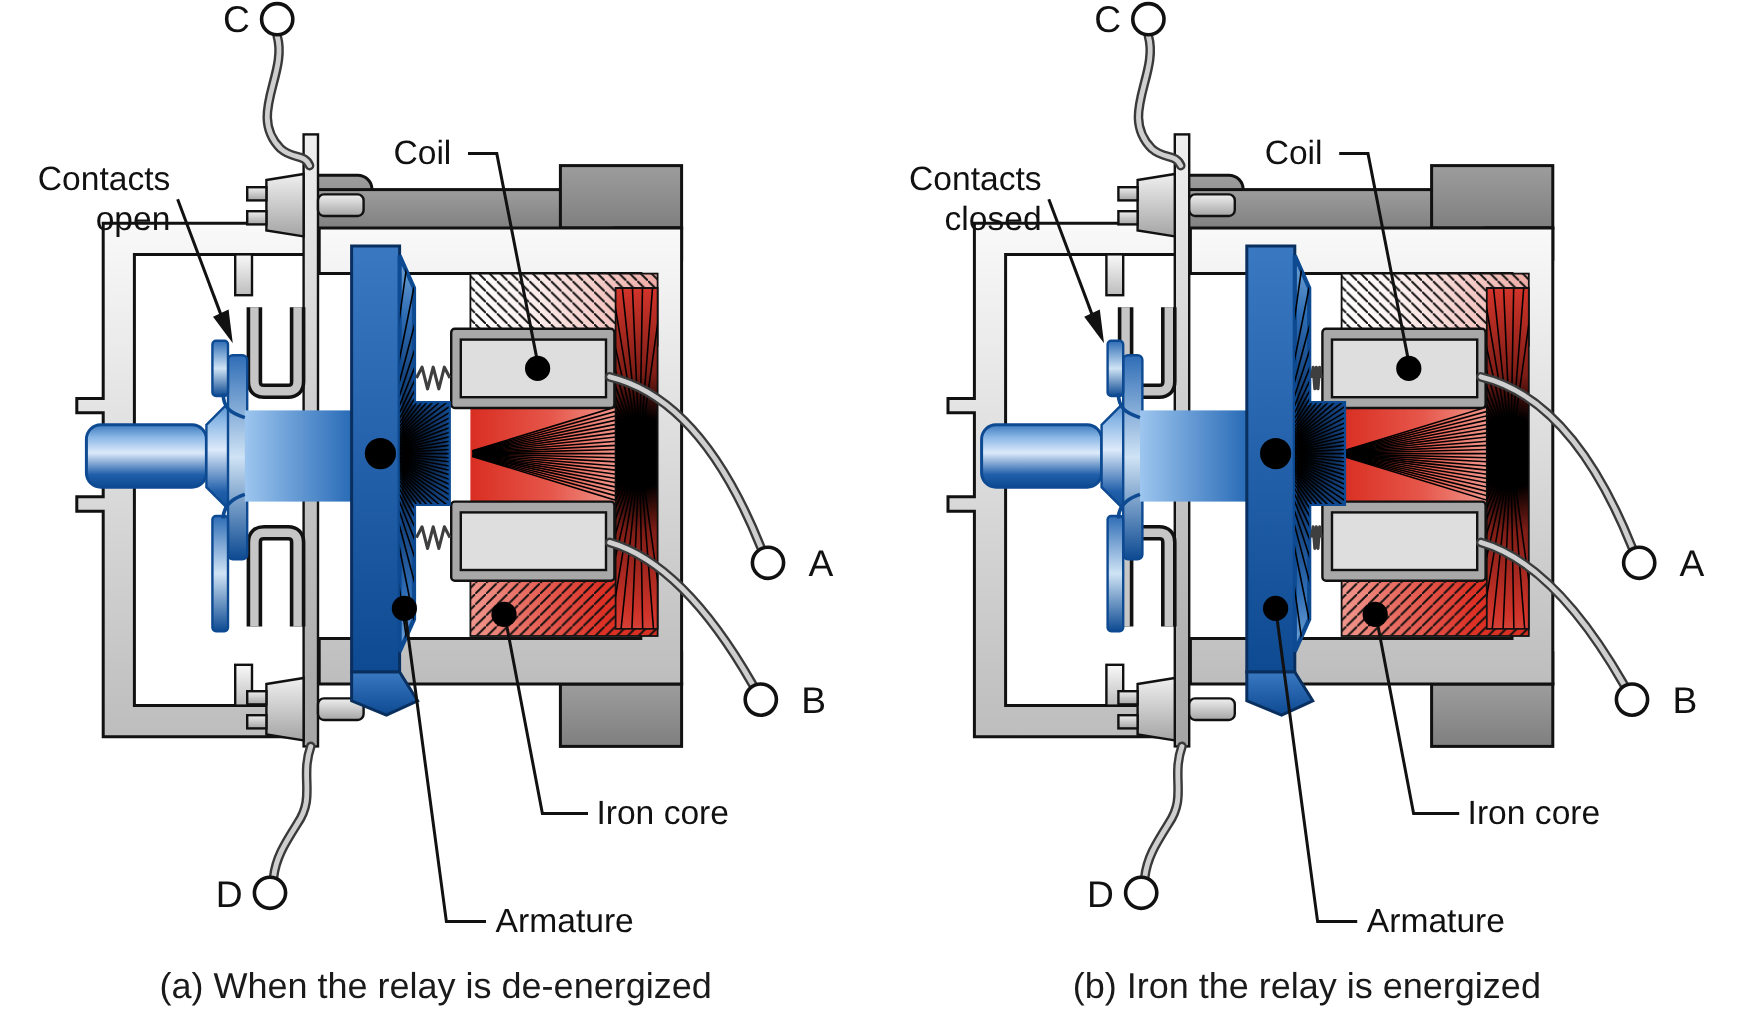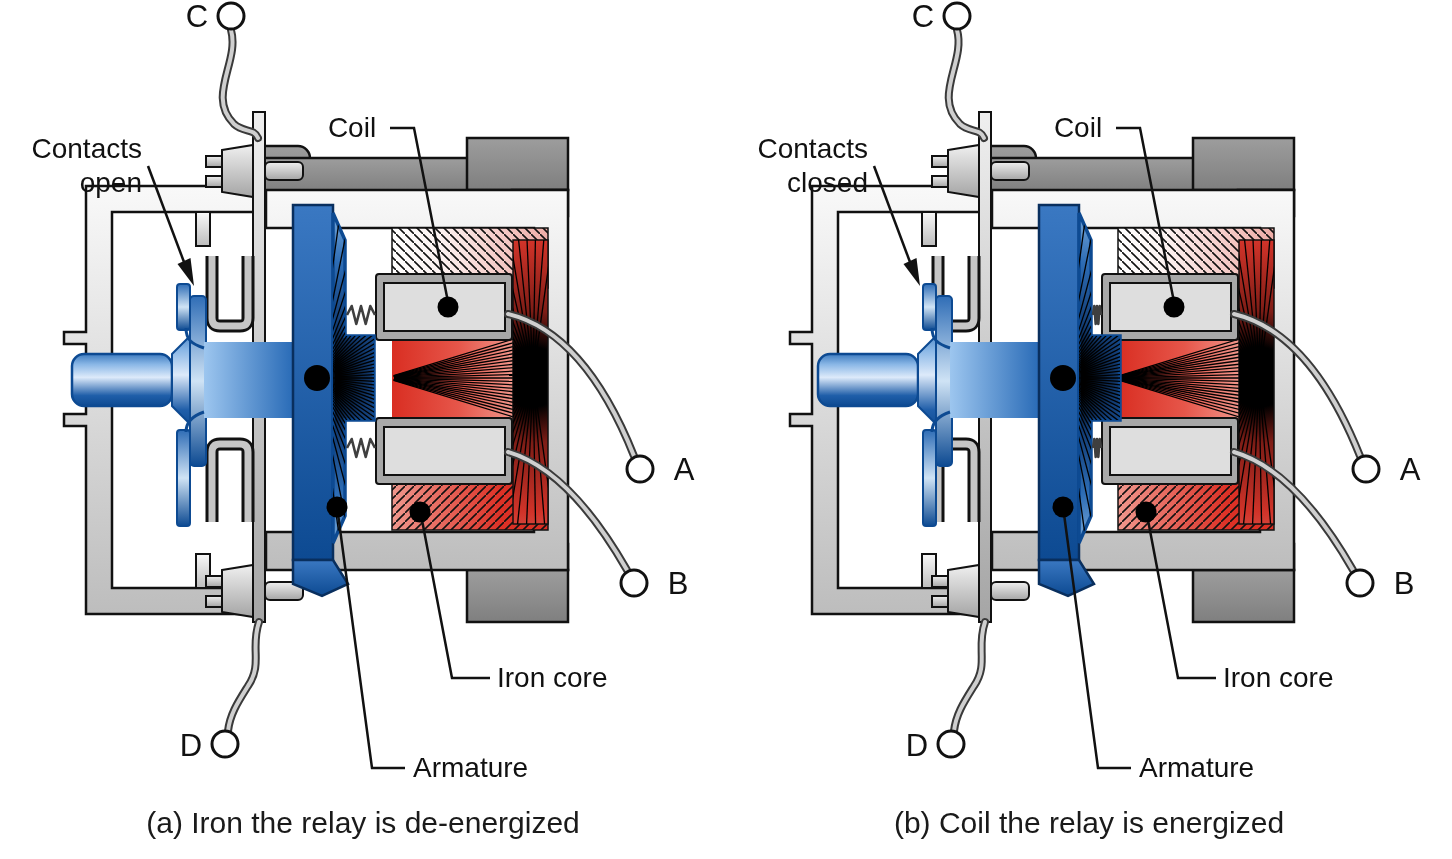--- a/index.html
+++ b/index.html
@@ -350,21 +350,21 @@
         <text class="lbl" x="497" y="687" text-anchor="start">Iron core</text>
         <path class="leader" d="M490,678 H452 L422,520"></path>
         <circle class="dot" cx="420" cy="512" r="10.5"></circle>
       </g>
       <g>
         <text class="lbl" x="413" y="777" text-anchor="start">Armature</text>
         <path class="leader" d="M405,768 H372 L338,514"></path>
         <circle class="dot" cx="337" cy="507" r="10.5"></circle>
       </g>
     </svg>
-    <figcaption class="caption">(a) Iron the relay is de-energized</figcaption>
+    <figcaption class="caption">(a) When the relay is de-energized</figcaption>
   </figure>
 
   <figure class="panel" style="margin:0">
     <svg viewBox="0 0 726 800">
       <g class="relay-drawing">
           <defs>
             <linearGradient id="mtl_1" x1="0" y1="0" x2="0" y2="1">
               <stop offset="0" stop-color="#f9f9f9"></stop>
               <stop offset="1" stop-color="#bdbdbd"></stop>
             </linearGradient>
@@ -688,15 +688,15 @@
         <text class="lbl" x="497" y="687" text-anchor="start">Iron core</text>
         <path class="leader" d="M490,678 H452 L422,520"></path>
         <circle class="dot" cx="420" cy="512" r="10.5"></circle>
       </g>
       <g>
         <text class="lbl" x="413" y="777" text-anchor="start">Armature</text>
         <path class="leader" d="M405,768 H372 L338,514"></path>
         <circle class="dot" cx="337" cy="507" r="10.5"></circle>
       </g>
     </svg>
-    <figcaption class="caption">(b) Coil the relay is energized</figcaption>
+    <figcaption class="caption">(b) Iron the relay is energized</figcaption>
   </figure>
 </div>
 
 </body></html>

